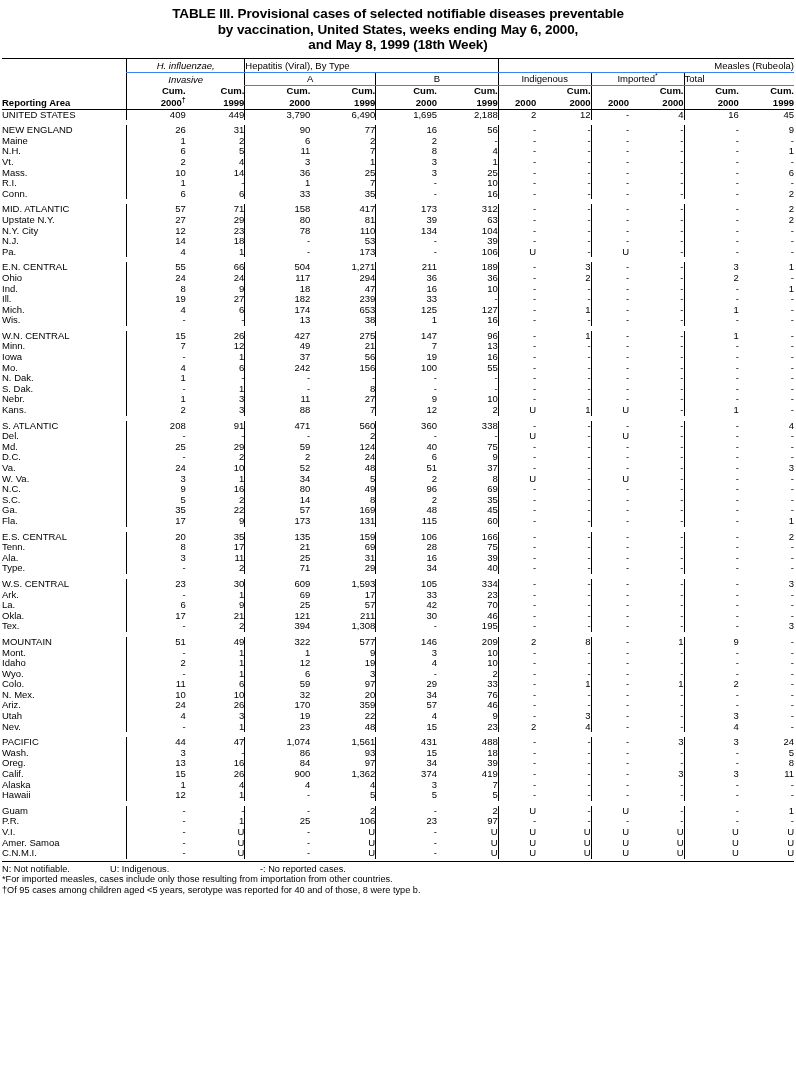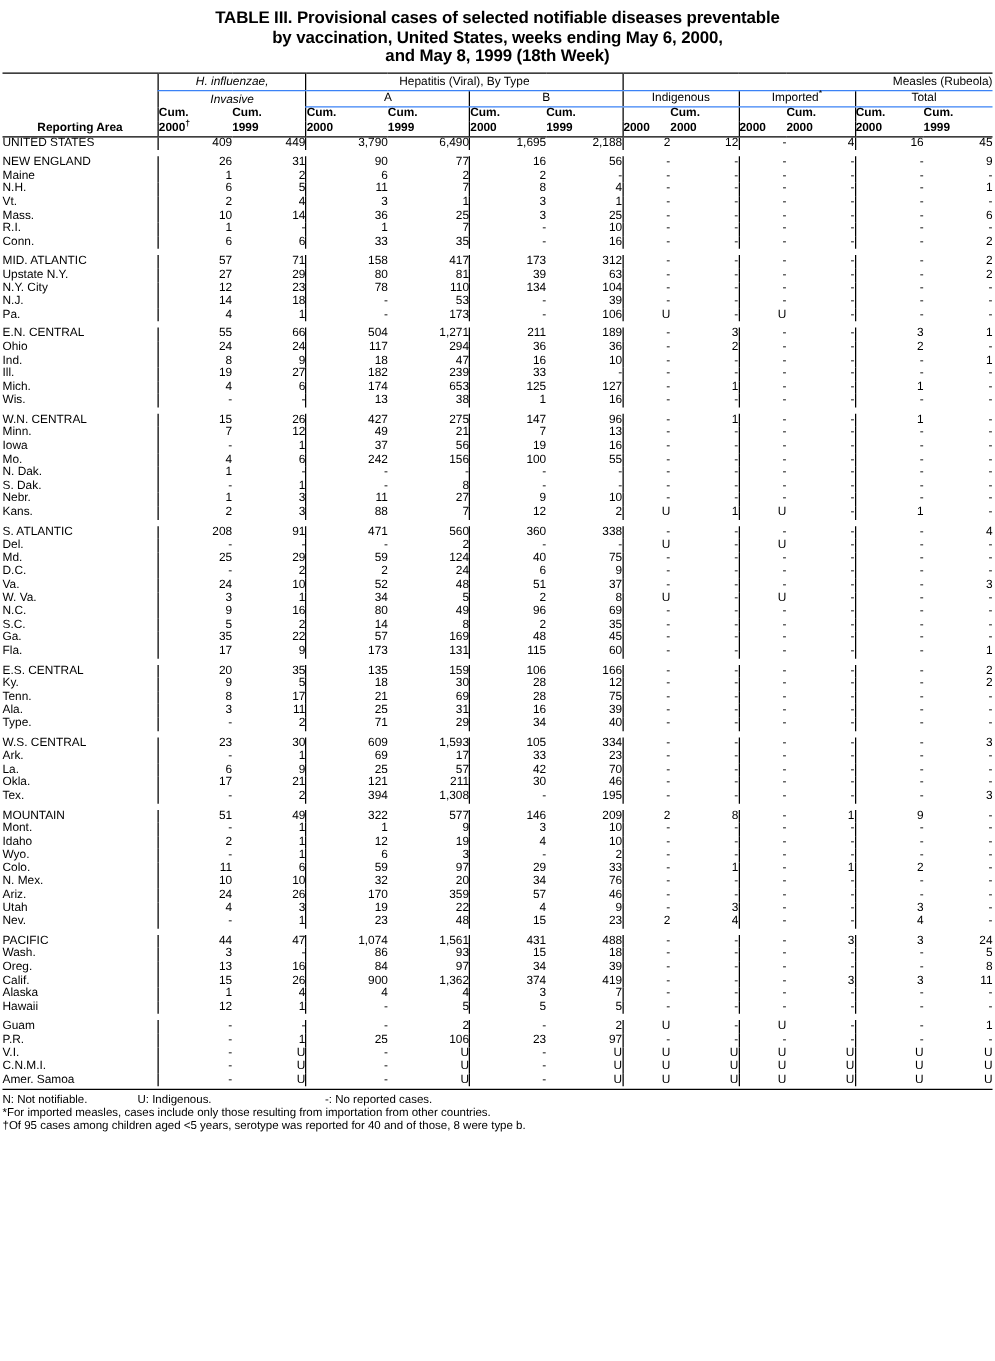--- a/index.html
+++ b/index.html
@@ -50,27 +50,27 @@
     font-style: italic;
     font-size: 9.6px;
     padding-bottom: 0px;
   }
   .grp-plain {
     font-size: 9.6px;
   }
   .sub-head {
     font-weight: bold;
     font-size: 9.2px;
-    text-align: left;
+    text-align: right;
     line-height: 10px;
   }
   .rep-area {
     font-weight: bold;
     font-size: 9.4px;
-    text-align: center;
+    text-align: left;
     padding-left: 2px;
     vertical-align: bottom;
   }
   
   td.area {
     text-align: left;
     padding-left: 2px;
     white-space: nowrap;
     font-size: 9.4px;
   }
@@ -123,31 +123,31 @@
         <col style="width:52px">
       <col style="width:52px">
         <col style="width:52px">
     </colgroup>
     <thead>
       <tr>
         <td class="hline-top" style="height:14px"></td>
         <td class="hline-top vline-l grp-title ul" colspan="2" style="text-align:center">
           <span><i>H. influenzae,</i></span>
         </td>
-        <td class="hline-top vline-l grp-plain ul" colspan="4" style="text-align:center">Hepatitis (Viral), By Type</td>
+        <td class="hline-top vline-l grp-plain ul" colspan="4" style="">Hepatitis (Viral), By Type</td>
         <td class="hline-top vline-l grp-plain ul" colspan="6" style="text-align:right">Measles (Rubeola)</td>
       </tr>
       <tr>
         <td style="height:13px"></td>
         <td class="vline-l grp-title" colspan="2" style="text-align:center">Invasive</td>
         <td class="vline-l grp-plain ul" colspan="2" style="text-align:center">A</td>
         <td class="vline-l grp-plain ul" colspan="2" style="text-align:center">B</td>
         <td class="vline-l grp-plain ul" colspan="2" style="text-align:center">Indigenous</td>
         <td class="vline-l grp-plain ul" colspan="2" style="text-align:center">Imported<sup>*</sup></td>
-        <td class="vline-l grp-plain ul" colspan="2" style="text-align:center">Total</td>
+        <td class="vline-l grp-plain ul" colspan="2" style="text-align:left">Total</td>
       </tr>
       <tr>
         <td style="height:11px"></td>
         <td class="vline-l sub-head">Cum.</td>
         <td class="sub-head">Cum.</td>
         <td class="vline-l sub-head">Cum.</td>
         <td class="sub-head">Cum.</td>
         <td class="vline-l sub-head">Cum.</td>
         <td class="sub-head">Cum.</td>
         <td class="vline-l sub-head"></td>
@@ -758,35 +758,20 @@
           <td class="num vline-l">106</td>
           <td class="num">166</td>
           <td class="num vline-l">-</td>
           <td class="num">-</td>
           <td class="num vline-l">-</td>
           <td class="num">-</td>
           <td class="num vline-l">-</td>
           <td class="num">2</td>
         </tr>
         <tr>
-          <td class="area">Ky.</td>
-          <td class="num vline-l">9</td>
-          <td class="num">5</td>
-          <td class="num vline-l">18</td>
-          <td class="num">30</td>
-          <td class="num vline-l">28</td>
-          <td class="num">12</td>
-          <td class="num vline-l">-</td>
-          <td class="num">-</td>
-          <td class="num vline-l">-</td>
-          <td class="num">-</td>
-          <td class="num vline-l">-</td>
-          <td class="num">2</td>
-        </tr>
-        <tr>
           <td class="area">Tenn.</td>
           <td class="num vline-l">8</td>
           <td class="num">17</td>
           <td class="num vline-l">21</td>
           <td class="num">69</td>
           <td class="num vline-l">28</td>
           <td class="num">75</td>
           <td class="num vline-l">-</td>
           <td class="num">-</td>
           <td class="num vline-l">-</td>
@@ -1175,36 +1160,36 @@
           <td class="num vline-l">-</td>
           <td class="num">U</td>
           <td class="num vline-l">U</td>
           <td class="num">U</td>
           <td class="num vline-l">U</td>
           <td class="num">U</td>
           <td class="num vline-l">U</td>
           <td class="num">U</td>
         </tr>
         <tr>
+          <td class="area">Amer. Samoa</td>
+          <td class="num vline-l">-</td>
+          <td class="num">U</td>
+          <td class="num vline-l">-</td>
+          <td class="num">U</td>
+          <td class="num vline-l">-</td>
+          <td class="num">U</td>
+          <td class="num vline-l">U</td>
+          <td class="num">U</td>
+          <td class="num vline-l">U</td>
+          <td class="num">U</td>
+          <td class="num vline-l">U</td>
+          <td class="num">U</td>
+        </tr>
+        <tr>
           <td class="area">C.N.M.I.</td>
-          <td class="num vline-l">-</td>
-          <td class="num">U</td>
-          <td class="num vline-l">-</td>
-          <td class="num">U</td>
-          <td class="num vline-l">-</td>
-          <td class="num">U</td>
-          <td class="num vline-l">U</td>
-          <td class="num">U</td>
-          <td class="num vline-l">U</td>
-          <td class="num">U</td>
-          <td class="num vline-l">U</td>
-          <td class="num">U</td>
-        </tr>
-        <tr>
-          <td class="area">Amer. Samoa</td>
           <td class="num vline-l">-</td>
           <td class="num">U</td>
           <td class="num vline-l">-</td>
           <td class="num">U</td>
           <td class="num vline-l">-</td>
           <td class="num">U</td>
           <td class="num vline-l">U</td>
           <td class="num">U</td>
           <td class="num vline-l">U</td>
           <td class="num">U</td>

